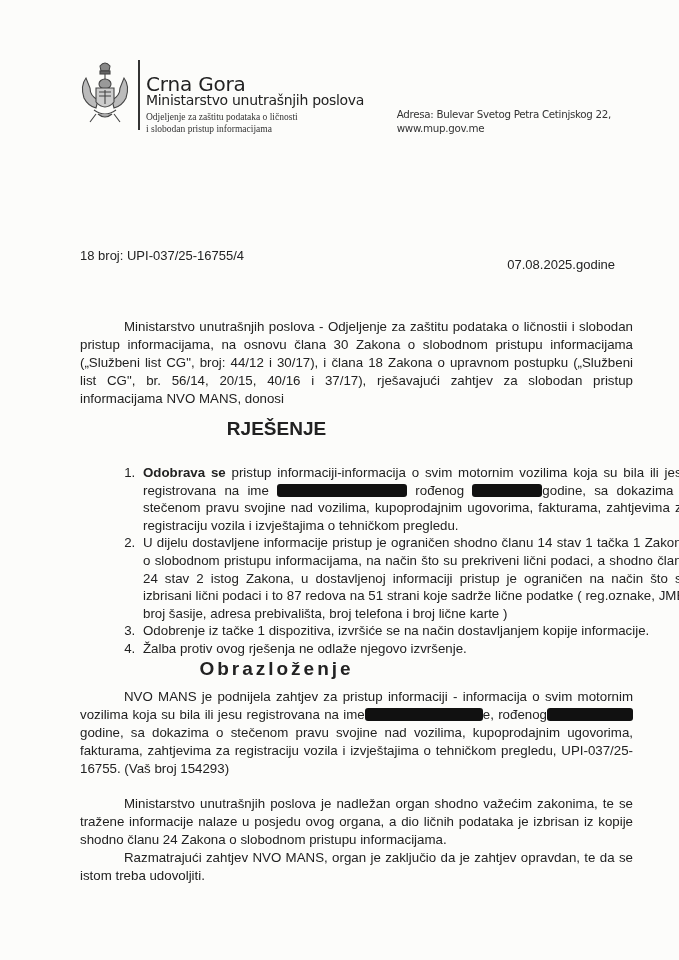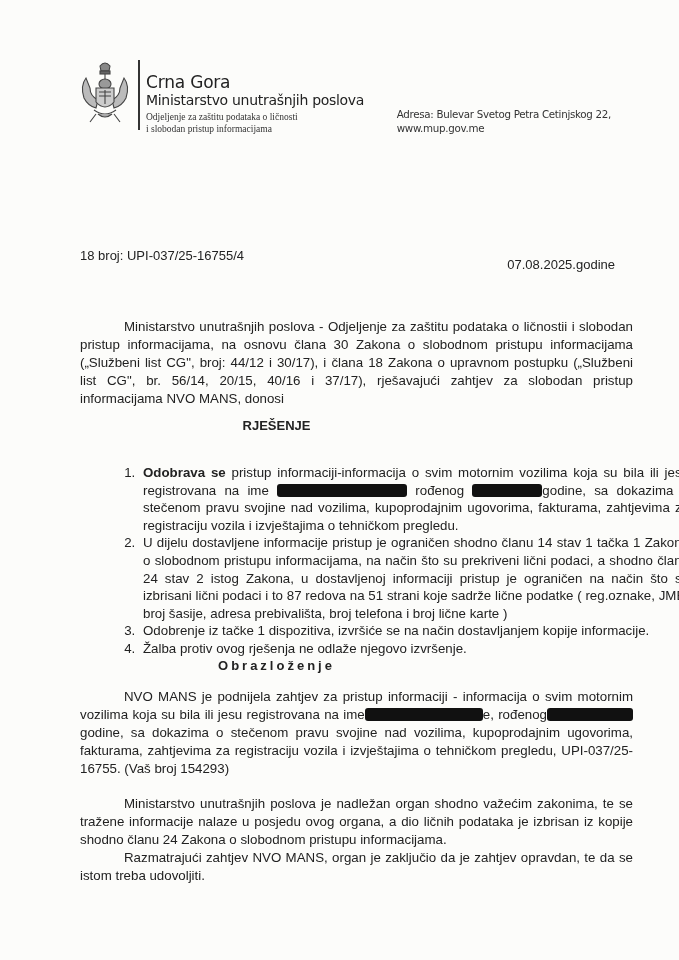--- a/index.html
+++ b/index.html
@@ -3,29 +3,29 @@
 <meta charset="utf-8">
 <style>
   html, body { margin: 0; padding: 0; }
   body {
     width: 679px; height: 960px; background: #fcfcfa; position: relative; overflow: hidden;
     font-family: "Liberation Sans", sans-serif; color: #1e1e1e;
   }
   .abs { position: absolute; }
   .crest { left: 76px; top: 60px; width: 58px; height: 66px; }
   .vline { left: 138px; top: 60px; width: 1.5px; height: 70px; background: #333; }
-  .org-country { left: 146px; top: 72px; font-size: 17px; color: #222; letter-spacing: -0.2px; font-family: "DejaVu Sans", sans-serif; }
+  .org-country { left: 146px; top: 72px; font-size: 20px; color: #222; letter-spacing: -0.2px; font-family: "DejaVu Sans", sans-serif; }
   .org-ministry { left: 146px; top: 92px; font-size: 14px; color: #222; letter-spacing: -0.3px; font-family: "DejaVu Sans", sans-serif; }
   .org-dept { left: 146px; top: 111px; font-size: 9.5px; font-weight: normal; color: #333; font-family: "Liberation Serif", serif; line-height: 12px; }
   .addr { right: 68px; top: 107px; font-size: 10.3px; line-height: 14.3px; color: #333; font-family: "DejaVu Sans", sans-serif; letter-spacing: -0.3px; }
   .refno { left: 80px; top: 248px; font-size: 13px; color: #222; }
   .date { right: 64px; top: 257px; font-size: 13px; color: #222; }
   .para { left: 80px; width: 553px; font-size: 13.3px; line-height: 18px; text-align: justify; color: #222; }
   .para .indent { display: inline-block; width: 44px; }
-  .heading { left: 0; width: 553px; text-align: center; font-weight: bold; font-size: 13px; color: #222; }
+  .heading { left: 0; width: 553px; text-align: center; font-weight: bold; font-size: 19px; color: #222; }
   .obr { letter-spacing: 3px; }
   ol.items { left: 80px; width: 550px; margin: 16px; padding: 0 0 0 43px; font-size: 13.3px; line-height: 17.6px; color: #222; }
   ol.items li { padding-left: 4px; text-align: justify; }
   .redact { display: inline-block; background: #111; height: 13px; vertical-align: -2px; border-radius: 3px; }
   b { font-weight: bold; }
 </style>
 </head>
 <body>
 
 <div class="abs crest">

